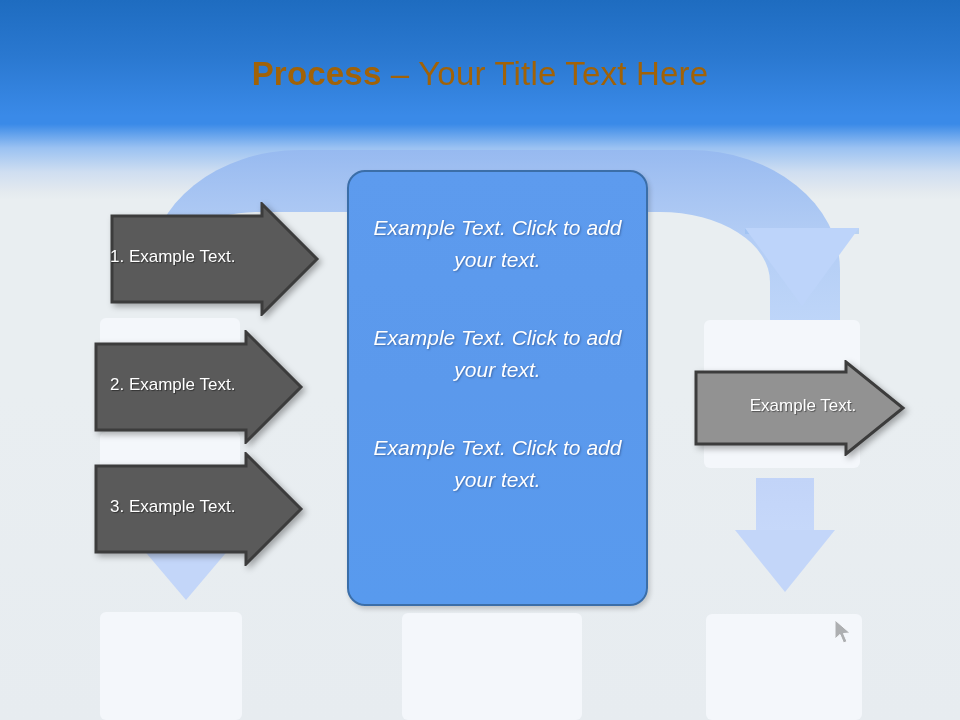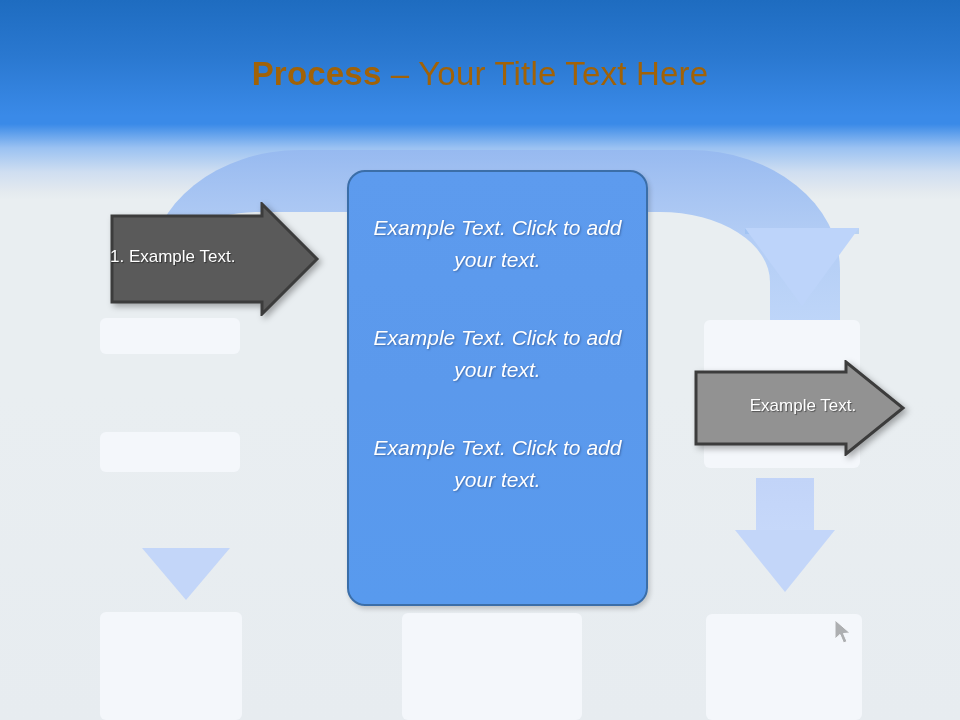--- a/index.html
+++ b/index.html
@@ -242,21 +242,33 @@
     <span class="strong">Process</span><span class="rest"> – Your Title Text Here</span>
   </div>
 
   <div class="garrow arrow-l1">
     <svg width="210" height="114" viewBox="0 0 210 114">
       <polygon points="2,14 152,14 152,2 207,57 152,112 152,100 2,100" fill="#5a5a5a" stroke="#3c3c3c" stroke-width="3" stroke-linejoin="miter"></polygon>
     </svg>
     <span class="lbl">1. Example Text.</span>
   </div>
 
-
+  <div class="garrow arrow-l2">
+    <svg width="210" height="114" viewBox="0 0 210 114">
+      <polygon points="2,14 152,14 152,2 207,57 152,112 152,100 2,100" fill="#5a5a5a" stroke="#3c3c3c" stroke-width="3" stroke-linejoin="miter"></polygon>
+    </svg>
+    <span class="lbl">2. Example Text.</span>
+  </div>
+
+  <div class="garrow arrow-l3">
+    <svg width="210" height="114" viewBox="0 0 210 114">
+      <polygon points="2,14 152,14 152,2 207,57 152,112 152,100 2,100" fill="#5a5a5a" stroke="#3c3c3c" stroke-width="3" stroke-linejoin="miter"></polygon>
+    </svg>
+    <span class="lbl">3. Example Text.</span>
+  </div>
 
   <div class="center-box">
     <div class="cb-para">Example Text. Click  to add your text.</div>
     <div class="cb-para">Example Text. Click  to add your text.</div>
     <div class="cb-para">Example Text. Click  to add your text.</div>
   </div>
 
   <div class="garrow arrow-r1">
     <svg width="212" height="96" viewBox="0 0 212 96">
       <polygon points="2,12 152,12 152,2 209,48 152,94 152,84 2,84" fill="#929292" stroke="#3c3c3c" stroke-width="3" stroke-linejoin="miter"></polygon>

